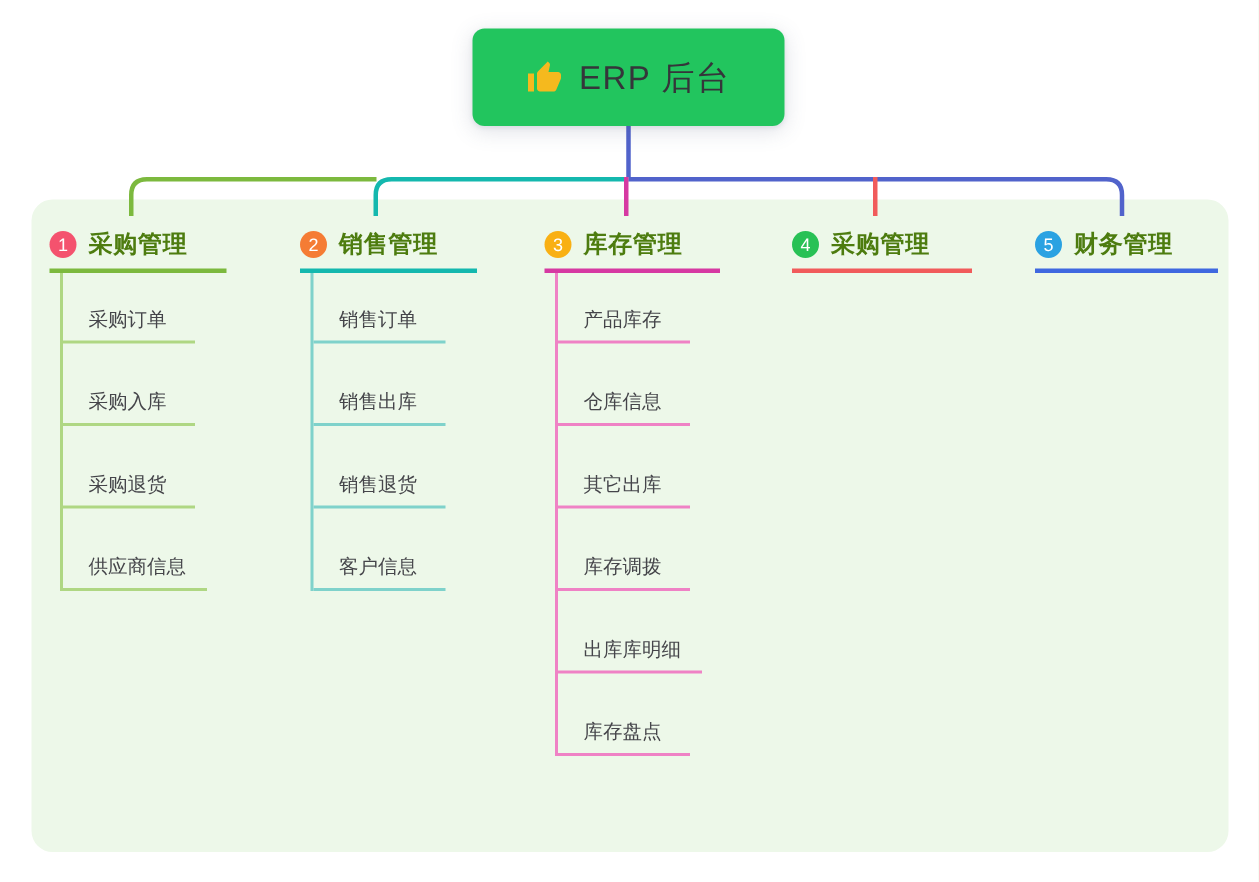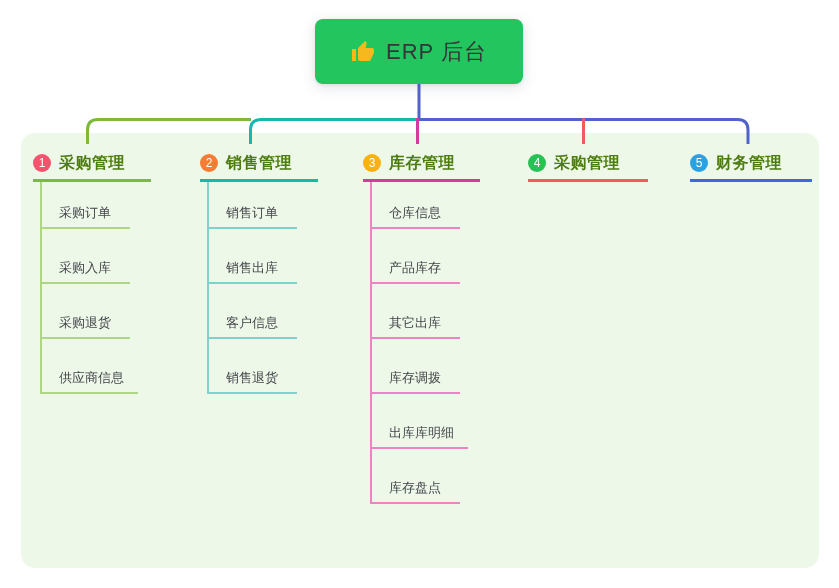--- a/index.html
+++ b/index.html
@@ -92,33 +92,33 @@
 </div>
 
 <div class="branch b2">
   <div class="branch-header">
     <span class="badge">2</span>
     <span class="branch-label">销售管理</span>
   </div>
   <div class="children">
     <div class="child">销售订单</div>
     <div class="child">销售出库</div>
+    <div class="child">销售退货</div>
     <div class="child">客户信息</div>
-    <div class="child">销售退货</div>
   </div>
 </div>
 
 <div class="branch b3">
   <div class="branch-header">
     <span class="badge">3</span>
     <span class="branch-label">库存管理</span>
   </div>
   <div class="children">
+    <div class="child">产品库存</div>
     <div class="child">仓库信息</div>
-    <div class="child">产品库存</div>
     <div class="child">其它出库</div>
     <div class="child">库存调拨</div>
     <div class="child">出库库明细</div>
     <div class="child">库存盘点</div>
   </div>
 </div>
 
 <div class="branch b4">
   <div class="branch-header">
     <span class="badge">4</span>

